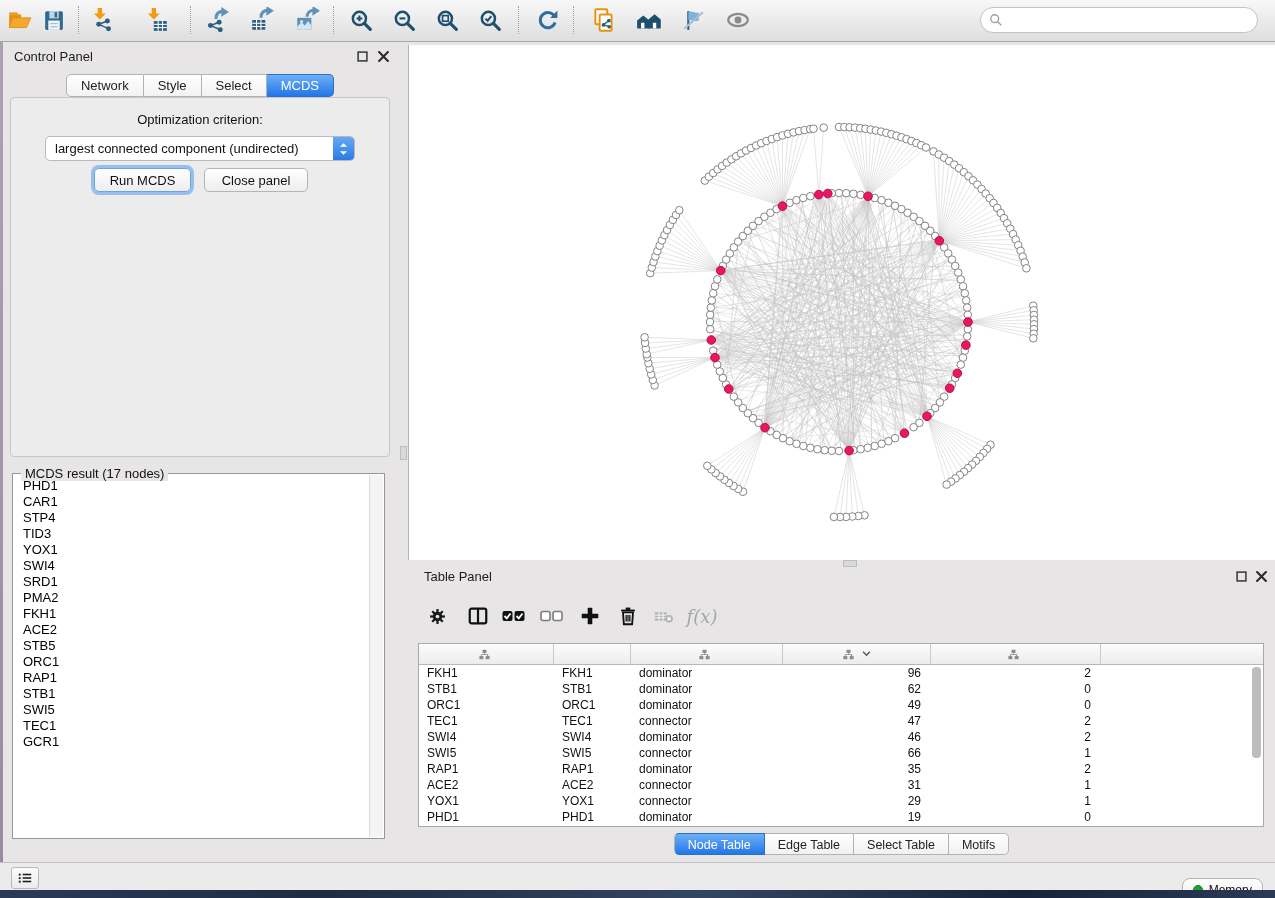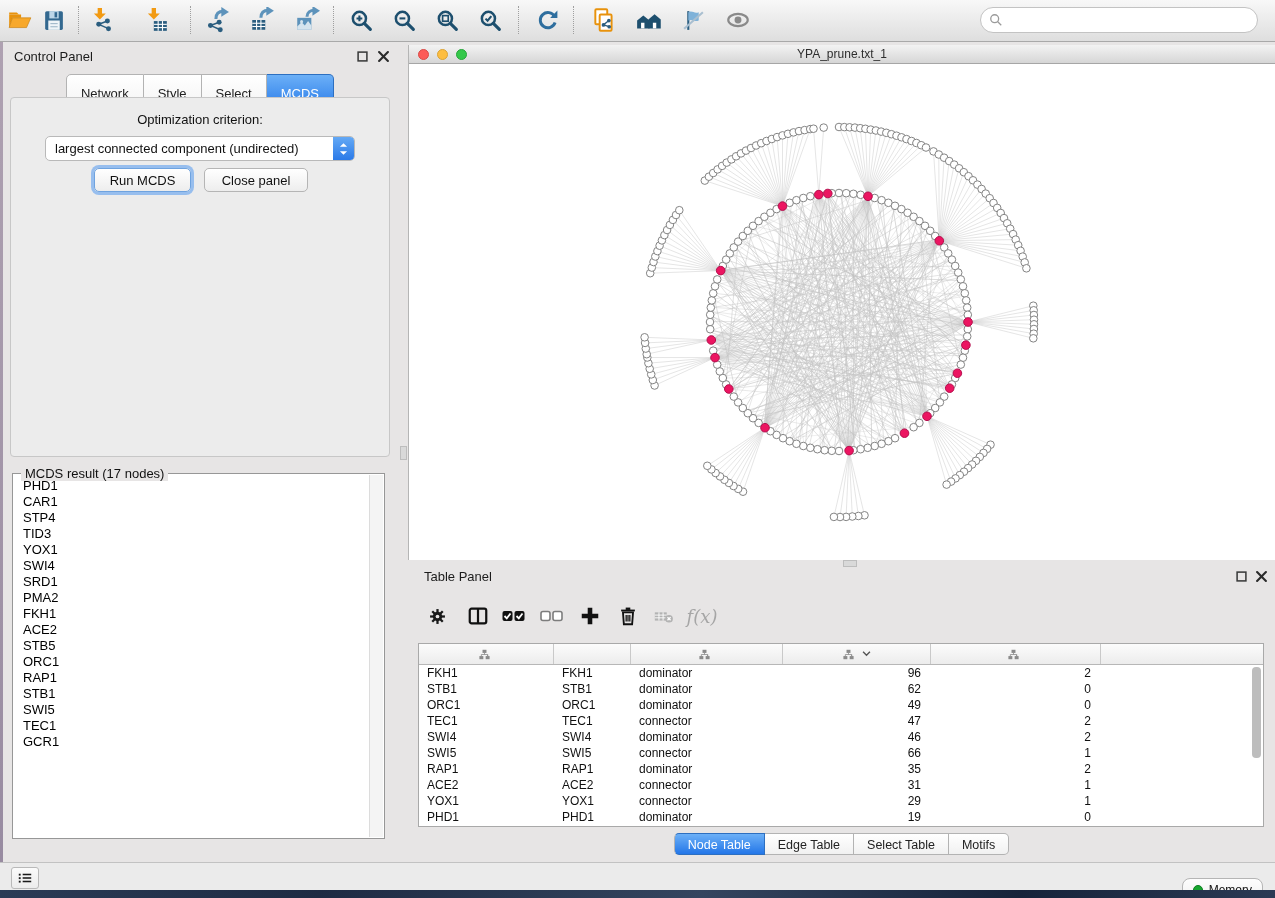--- a/index.html
+++ b/index.html
@@ -11,21 +11,21 @@
   .tb{position:absolute;top:3px;width:34px;height:34px;background:none;border:none;padding:0;display:flex;align-items:center;justify-content:center;cursor:pointer;}
   .tsep{position:absolute;top:6px;height:28px;border-left:1px dotted #9f9f9f;width:0;}
   .searchbox{position:absolute;left:980px;top:7px;width:278px;height:26px;background:#fff;border:1px solid #c3c3c3;border-radius:13px;display:flex;align-items:center;padding:0 8px;box-sizing:border-box;}
   .searchbox input{border:none;outline:none;flex:1;font-size:12px;margin-left:5px;font-family:"Liberation Sans",sans-serif;background:transparent;}
   
   .mainbg{left:3px;top:41px;width:1272px;height:849px;background:#e7e5e5;}
   .panel-title{font-size:13px;color:#1c1c1c;}
   .wbtn{position:absolute;width:14px;height:14px;background:none;border:none;padding:0;display:flex;align-items:center;justify-content:center;cursor:pointer;}
   
   .segbar{display:flex;justify-content:center;}
-  .seg{border:1px solid #b3b3b3;border-left:none;background:linear-gradient(#ffffff,#f2f2f2);padding:11px 14px;font-size:13px;color:#222;cursor:pointer;}
+  .seg{border:1px solid #b3b3b3;border-left:none;background:linear-gradient(#ffffff,#f2f2f2);padding:3px 14px;font-size:13px;color:#222;cursor:pointer;}
   .seg:first-child{border-left:1px solid #b3b3b3;border-radius:5px 0 0 5px;}
   .seg:last-child{border-radius:0 5px 5px 0;}
   .seg-active{background:linear-gradient(#6cb0f7,#2376e8);color:#fff;border-color:#2d6fc0;}
   .params{left:10px;top:97px;width:378px;height:358px;background:#ececec;border:1px solid #c7c7c7;border-radius:4px;}
   .optlabel{left:0;top:112px;width:400px;text-align:center;font-size:13px;color:#111;}
   .select{left:45px;top:136px;width:310px;height:25px;background:#fff;border:1px solid #b9b9b9;border-radius:5px;display:flex;align-items:center;cursor:pointer;box-sizing:border-box;}
   .select .val{flex:1;font-size:13px;color:#111;padding-left:9px;white-space:nowrap;overflow:hidden;}
   .stepper{width:21px;height:23px;background:linear-gradient(#64a9f5,#2b7ae8);border-radius:0 4px 4px 0;display:flex;flex-direction:column;align-items:center;justify-content:center;gap:2px;}
   .btn{position:absolute;height:24px;background:linear-gradient(#ffffff,#ededed);border:1px solid #b5b5b5;border-radius:5px;font-size:13px;color:#111;font-family:"Liberation Sans",sans-serif;cursor:pointer;}
   .focusring{box-shadow:0 0 0 3px rgba(106,166,240,.65);border-color:#6fa3df;}
@@ -275,26 +275,20 @@
         <div class="mcdsitem">SWI5</div>
         <div class="mcdsitem">TEC1</div>
         <div class="mcdsitem">GCR1</div>
       </div>
     <div class="listtrack"></div>
   </div>
 
   <div class="abs handle" style="left:400px;top:446px;width:5px;height:12px"></div>
 
   <div class="abs netwin">
-    <div class="nettitle">
-      <span class="light" style="left:9px;background:#fc5b57;border:1px solid #d94b47;box-sizing:border-box"></span>
-      <span class="light" style="left:28px;background:#fdbe41;border:1px solid #dba335;box-sizing:border-box"></span>
-      <span class="light" style="left:47px;background:#34c84a;border:1px solid #27a53a;box-sizing:border-box"></span>
-      <div class="t">YPA_prune.txt_1</div>
-    </div>
     <svg id="net" width="867" height="497" style="position:absolute;left:0;top:18px">
         <line x1="311.7" y1="207.6" x2="529.4" y2="176.8" stroke="#c3c3c3" stroke-width="0.8" stroke-opacity="0.79"></line>
         <line x1="311.7" y1="207.6" x2="538.6" y2="189.4" stroke="#c3c3c3" stroke-width="0.8" stroke-opacity="0.46"></line>
         <line x1="311.7" y1="207.6" x2="546.3" y2="203.1" stroke="#c3c3c3" stroke-width="0.8" stroke-opacity="0.59"></line>
         <line x1="311.7" y1="207.6" x2="552.2" y2="217.6" stroke="#c3c3c3" stroke-width="0.8" stroke-opacity="0.76"></line>
         <line x1="311.7" y1="207.6" x2="556.3" y2="232.7" stroke="#c3c3c3" stroke-width="0.8" stroke-opacity="0.39"></line>
         <line x1="311.7" y1="207.6" x2="558.5" y2="248.2" stroke="#c3c3c3" stroke-width="0.8" stroke-opacity="0.40"></line>
         <line x1="311.7" y1="207.6" x2="558.9" y2="263.8" stroke="#c3c3c3" stroke-width="0.8" stroke-opacity="0.77"></line>
         <line x1="311.7" y1="207.6" x2="557.4" y2="279.4" stroke="#c3c3c3" stroke-width="0.8" stroke-opacity="0.48"></line>
         <line x1="311.7" y1="207.6" x2="554.0" y2="294.7" stroke="#c3c3c3" stroke-width="0.8" stroke-opacity="0.49"></line>

